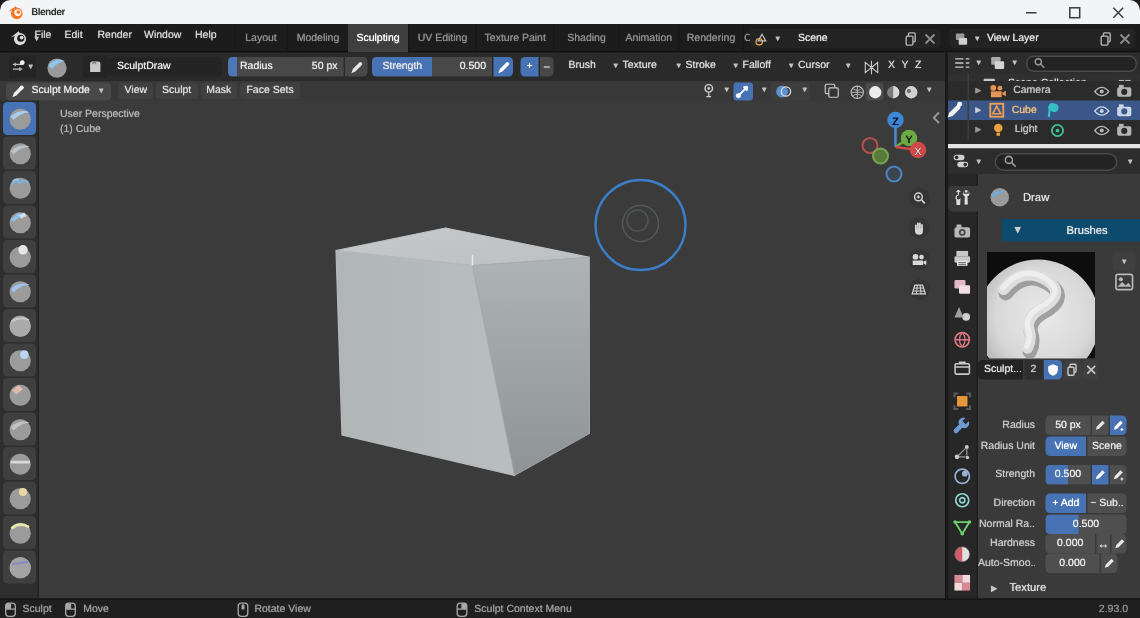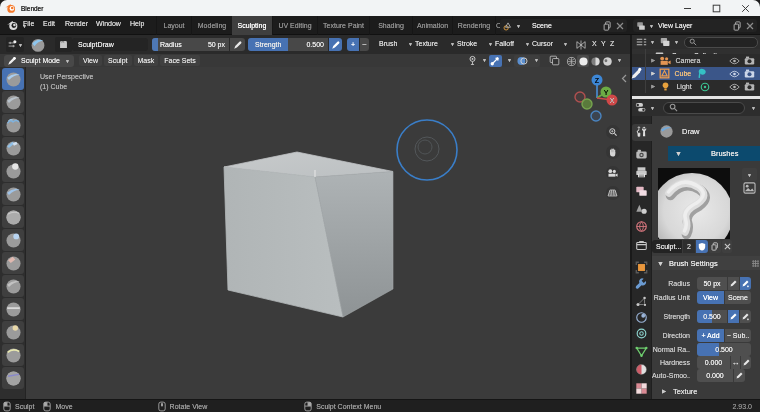--- a/index.html
+++ b/index.html
@@ -658,25 +658,20 @@
               <rect x="1.5" y="4" width="6" height="8" rx="1" fill="#3f3f3f" stroke="#c9c9c9" stroke-width="1.4"></rect>
             </svg>
       </div>
       <div class="row" style="width:10px;height:13px;background:#3f3f3f;border-radius:2px;justify-content:center;margin-left:1px;">
         <svg width="7" height="7" viewBox="0 0 8 8">
               <path d="M1 1l6 6M7 1L1 7" stroke="#c9c9c9" stroke-width="1.3"></path>
             </svg>
       </div>
     </div>
     <div class="abs" id="brushsettings" style="left:20px;top:157px;width:108px;height:150px;">
-          <div style="position:absolute;left:0;top:0;width:108px;height:14px;display:flex;align-items:center;background:#404040;">
-            <span style="font-size:7px;color:#d0d0d0;margin-left:5px;">▼</span>
-            <span style="font-size:7.5px;color:#e6e6e6;margin-left:5px;">Brush Settings</span>
-            <span style="margin-left:auto;margin-right:1px;width:7px;height:7px;background-image:radial-gradient(#8a8a8a 0.8px, transparent 0.9px);background-size:2.4px 2.4px;"></span>
-          </div>
           <div style="position:absolute;left:0;top:21px;width:108px;height:13px;">
             <div style="position:absolute;left:0;top:0;width:38px;height:13px;font-size:7px;color:#c6c6c6;text-align:right;line-height:13px;white-space:nowrap;overflow:hidden;">Radius</div>
             <div style="position:absolute;left:45px;top:0;width:30px;height:13px;background:#4f4f4f;border-radius:3px 0 0 3px;overflow:hidden;font-size:7px;color:#ececec;text-align:center;line-height:13px;"><span style="position:relative;">50 px</span></div>
             <div style="position:absolute;left:76px;top:0;width:11px;height:13px;background:#4f4f4f;border-radius:0;display:flex;align-items:center;justify-content:center;">
               <svg width="9" height="9" viewBox="0 0 12 12">
                 <path d="M2 10l1-3 5-5 2 2-5 5z" fill="#e8e8e8"></path>
               </svg>
             </div>
             <div style="position:absolute;left:88px;top:0;width:11px;height:13px;background:#4772b3;border-radius:0 3px 3px 0;display:flex;align-items:center;justify-content:center;">
               <svg width="9" height="9" viewBox="0 0 12 12">

